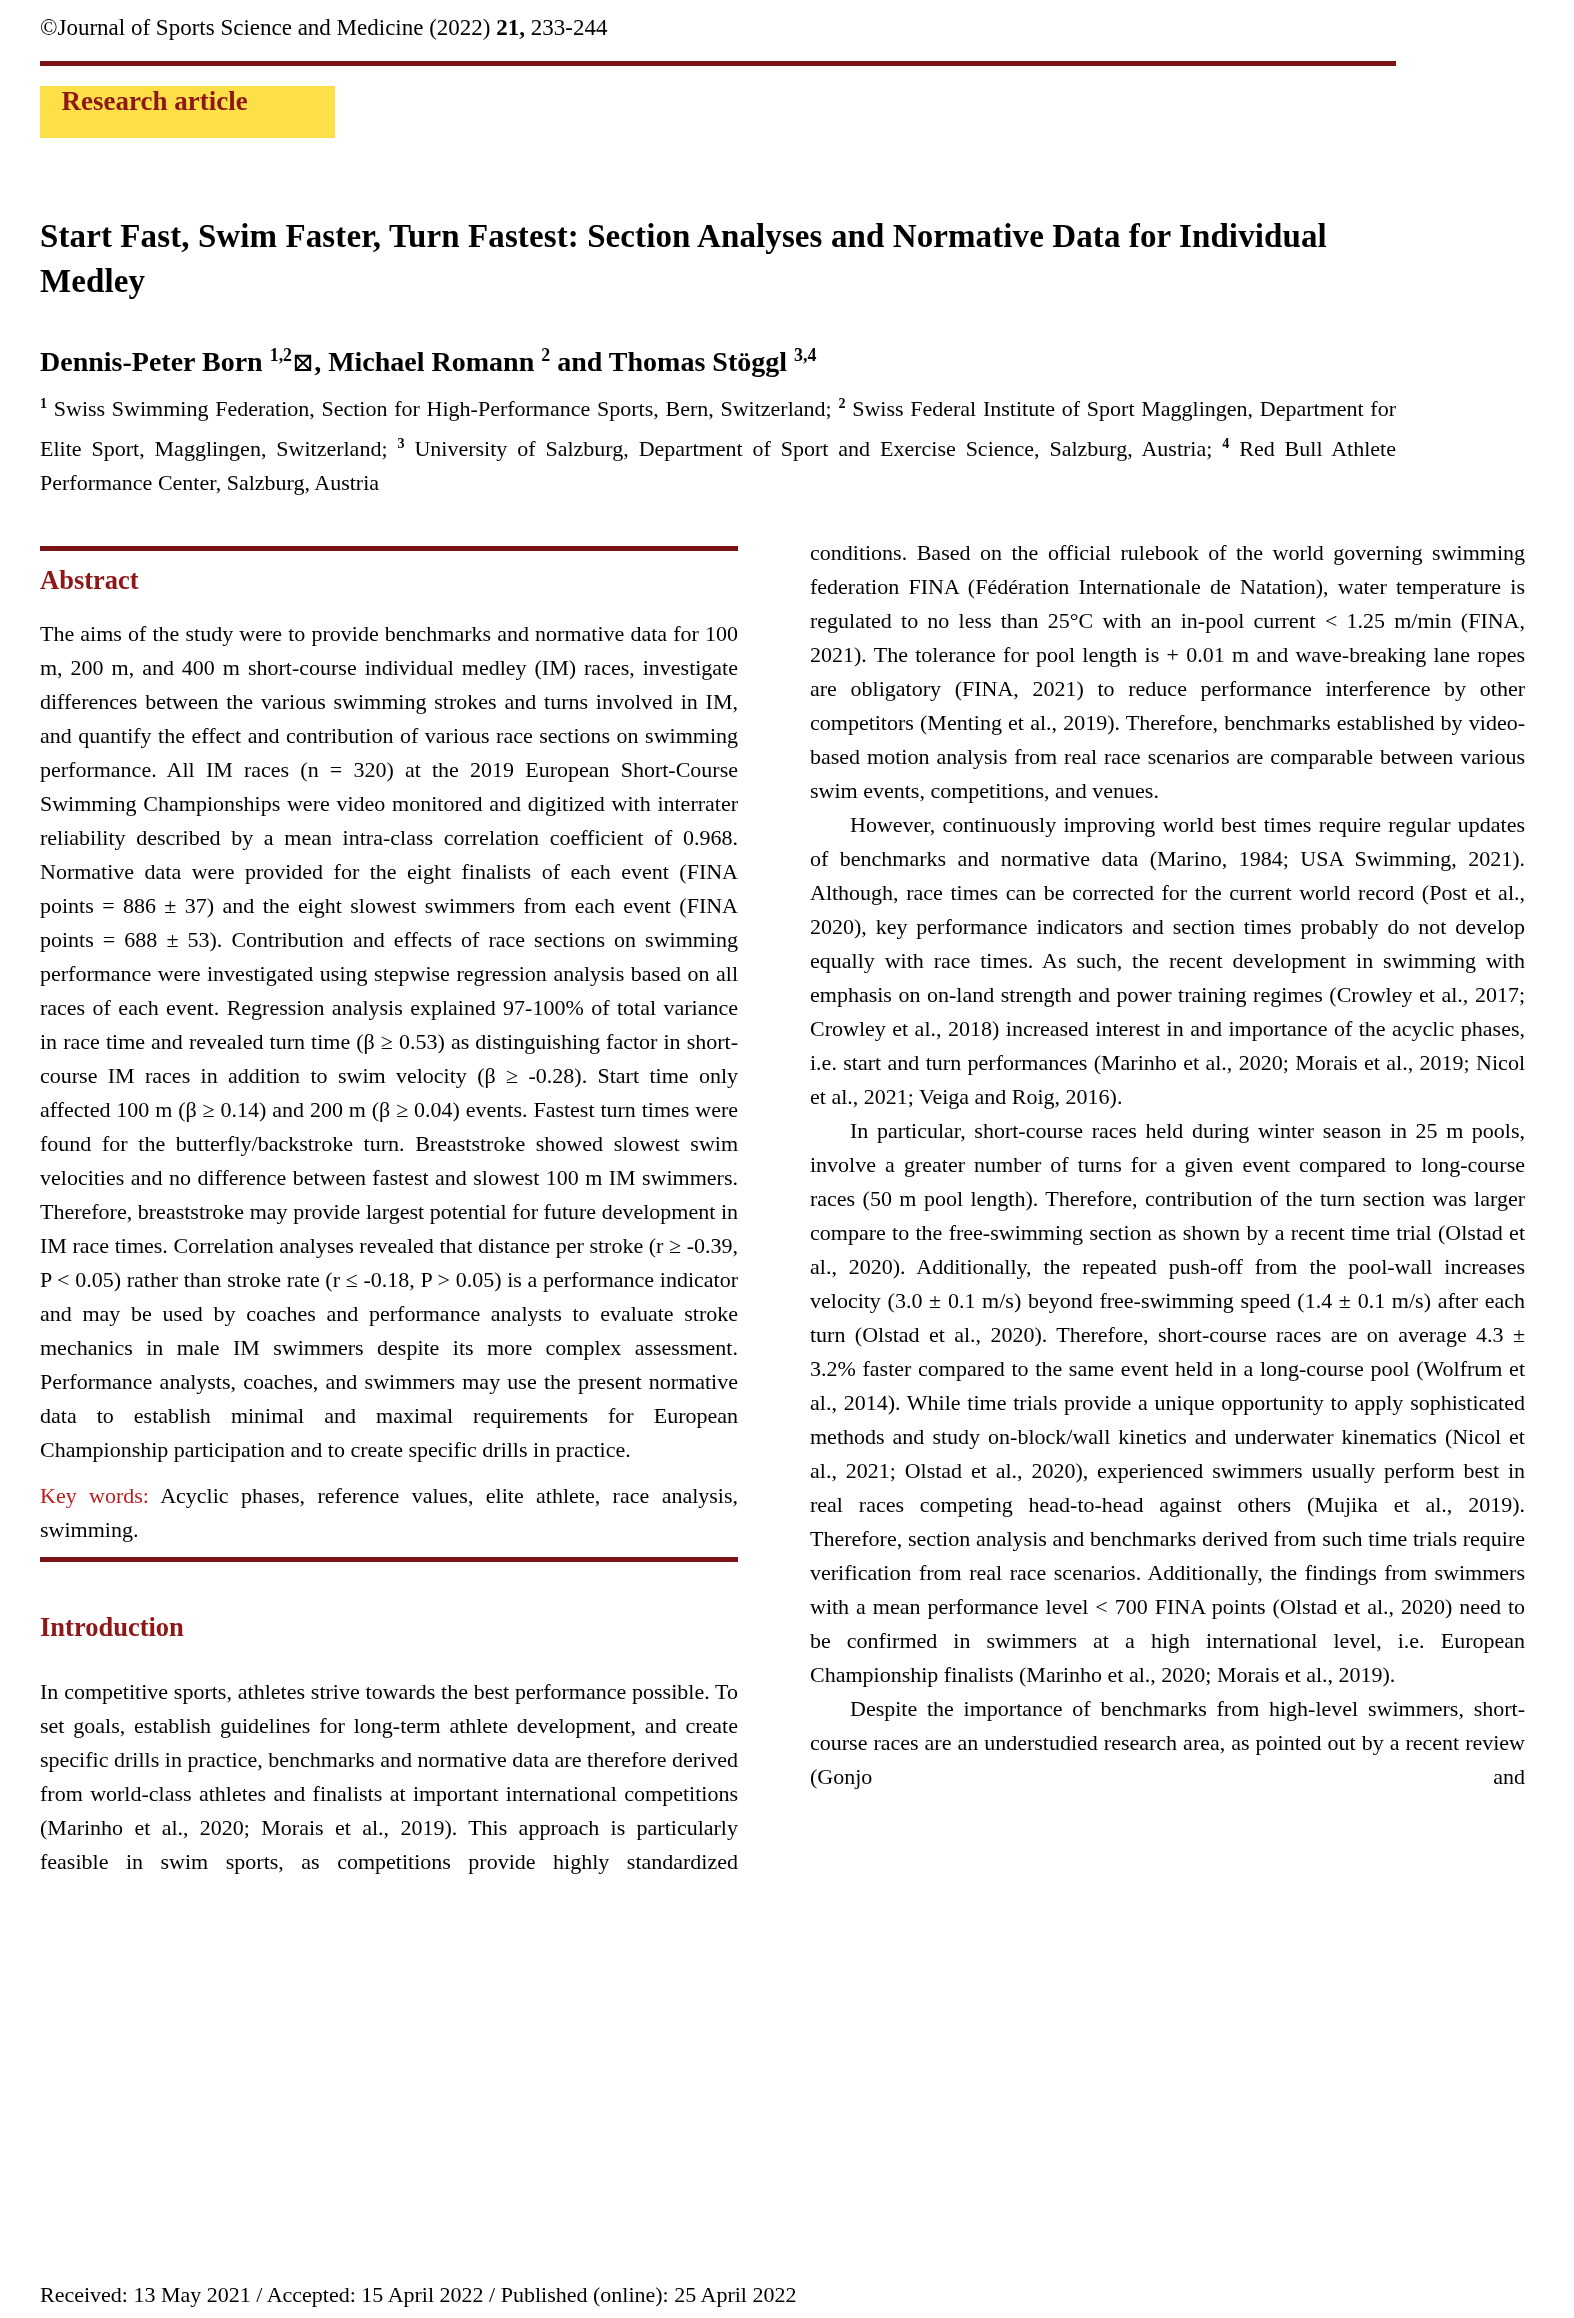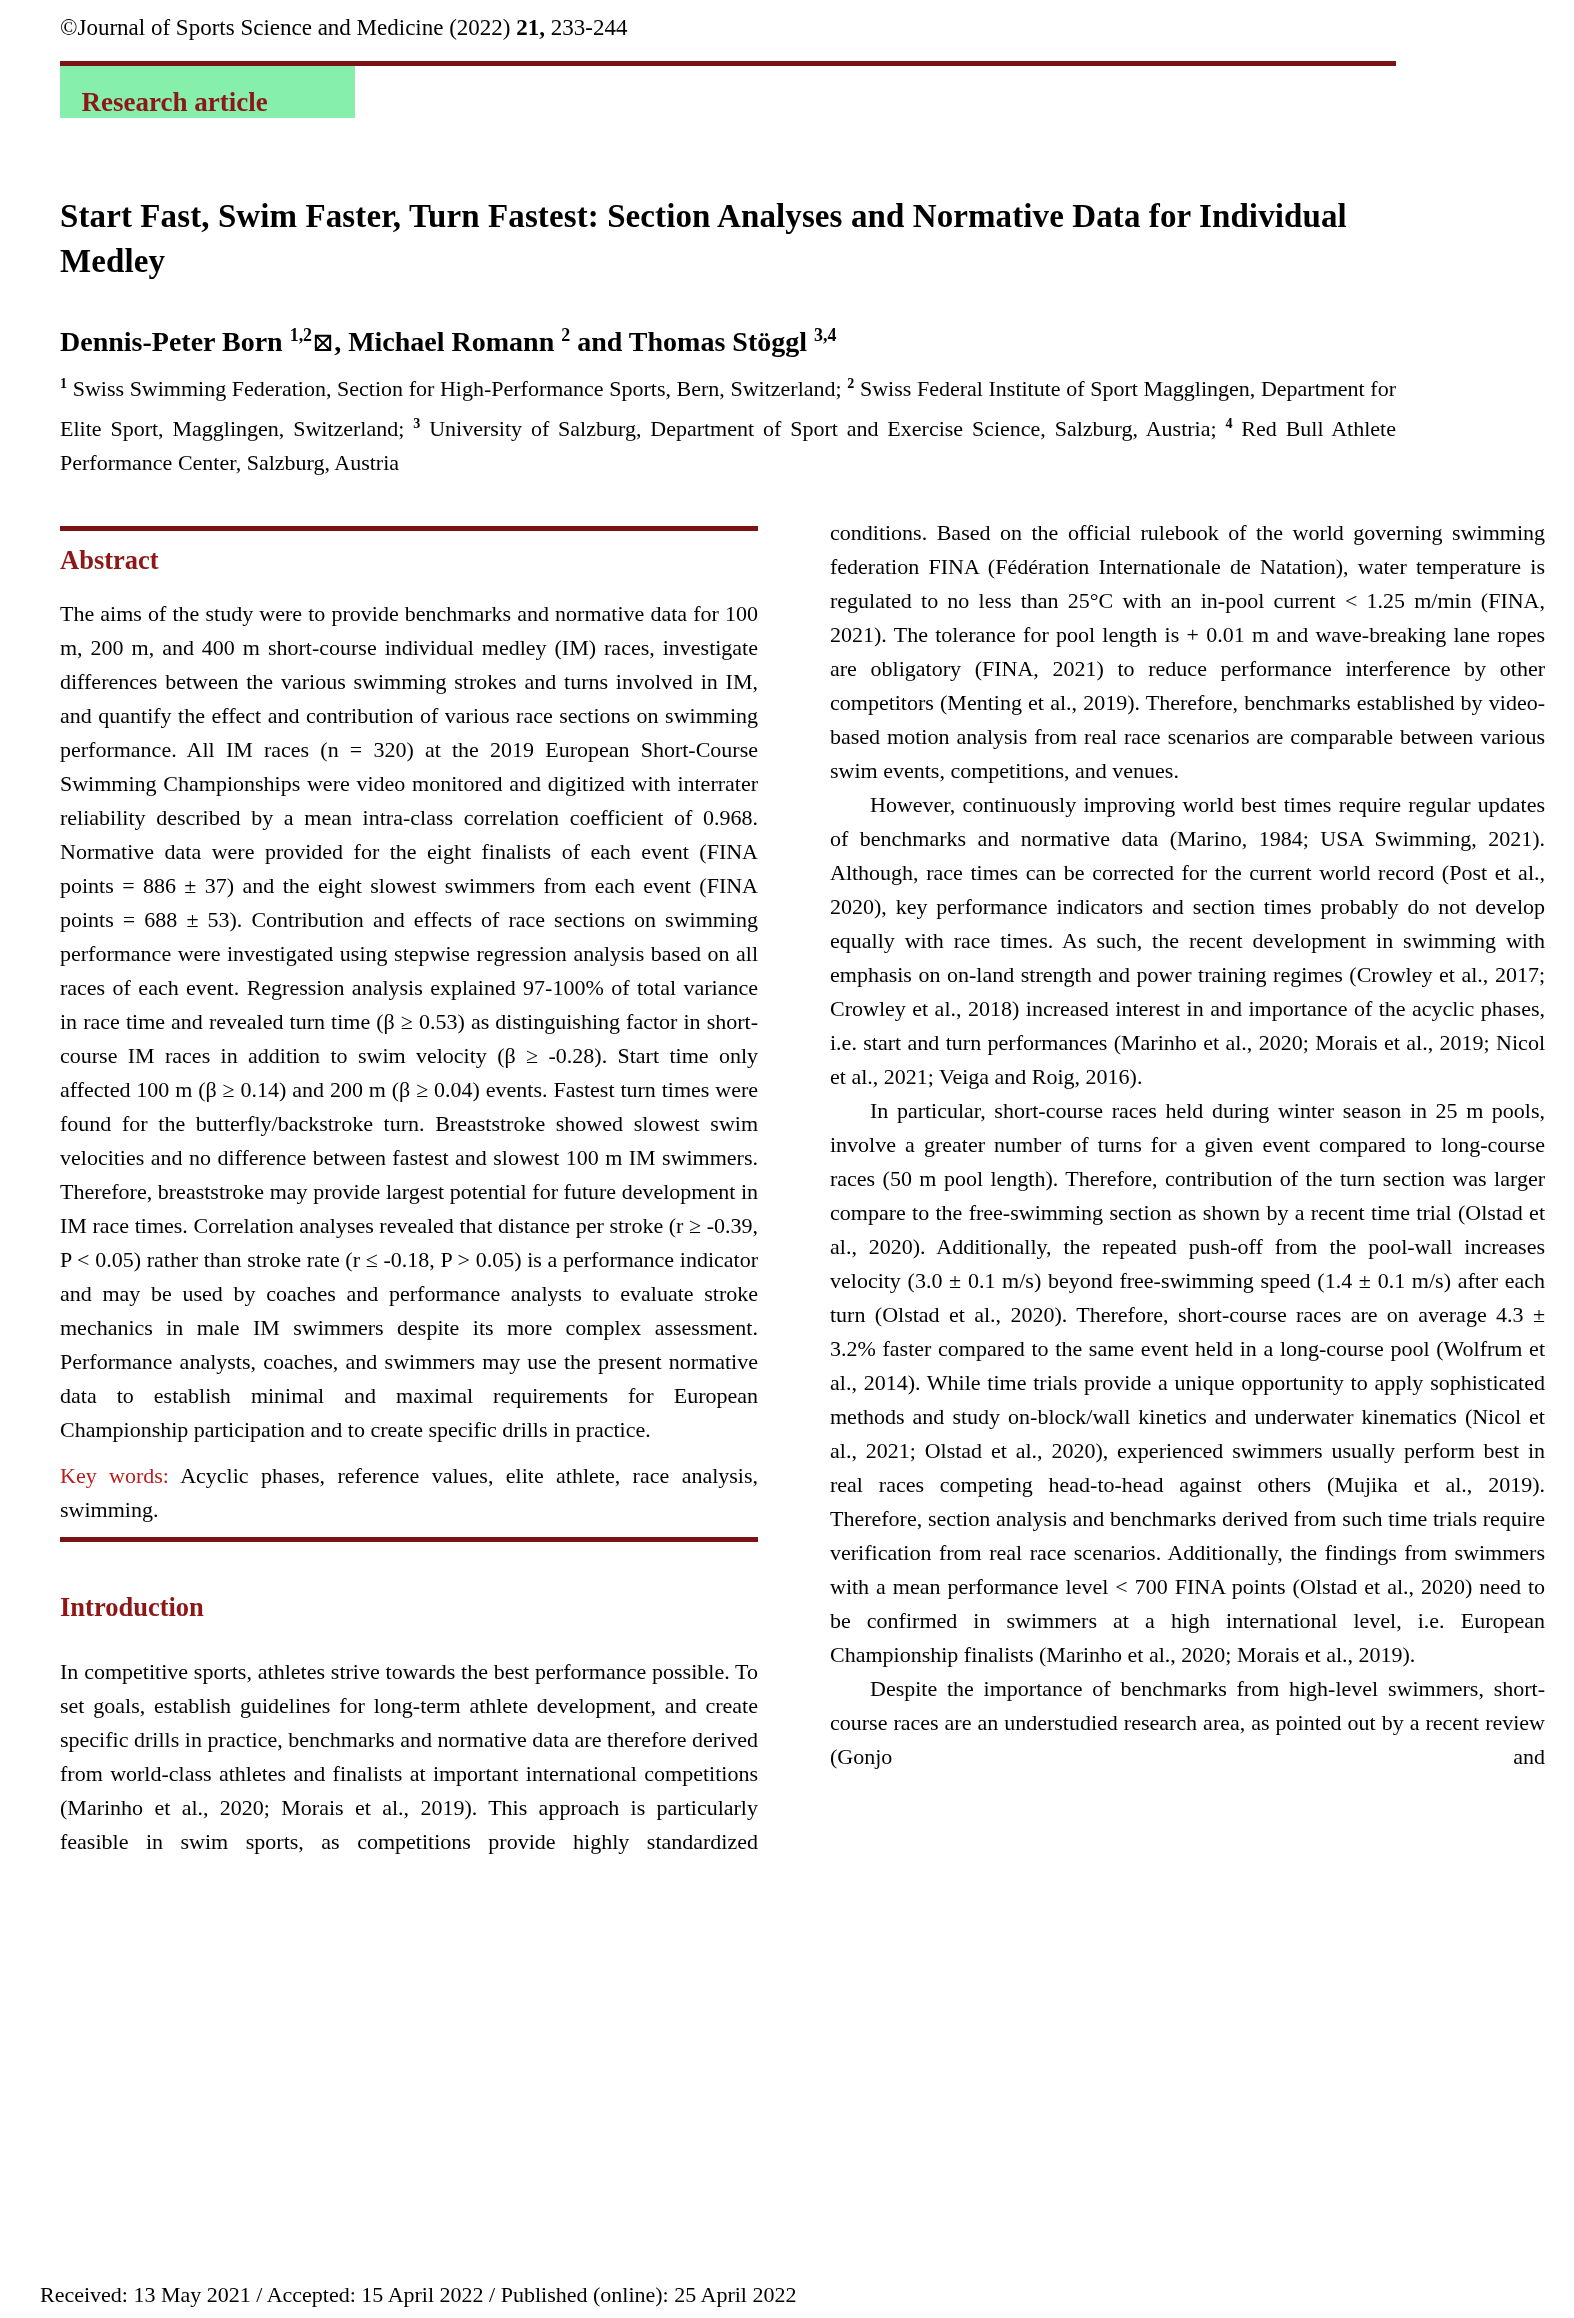--- a/index.html
+++ b/index.html
@@ -12,41 +12,42 @@
     height: 2319px;
     overflow: hidden;
     font-family: "Liberation Serif", "DejaVu Serif", serif;
     color: #000000;
   }
   .page {
     position: relative;
     width: 1446px;
     height: 2319px;
     box-sizing: border-box;
-    padding: 13px 50px 0 60px;
+    padding: 13px 50px 0 40px;
   }
   
   .journal-header {
     font-size: 23px;
     line-height: 29px;
   }
   .journal-header .vol { font-weight: bold; }
   .top-rule {
     margin-top: 18.6px;
     height: 5.7px;
     background: #7a1416;
   }
   .badge {
     width: 295px;
     height: 52px;
-    background: #86efac;
+    background: #fde047;
     box-sizing: border-box;
     display: flex;
-    align-items: flex-end;
+    align-items: flex-start;
     padding-left: 21.5px;
+    margin-top: 20px;
   }
   .badge-text {
     font-size: 27px;
     font-weight: bold;
     color: #8e1818;
   }
   
   .paper-title {
     margin-top: 76px;
     max-width: 1416px;

